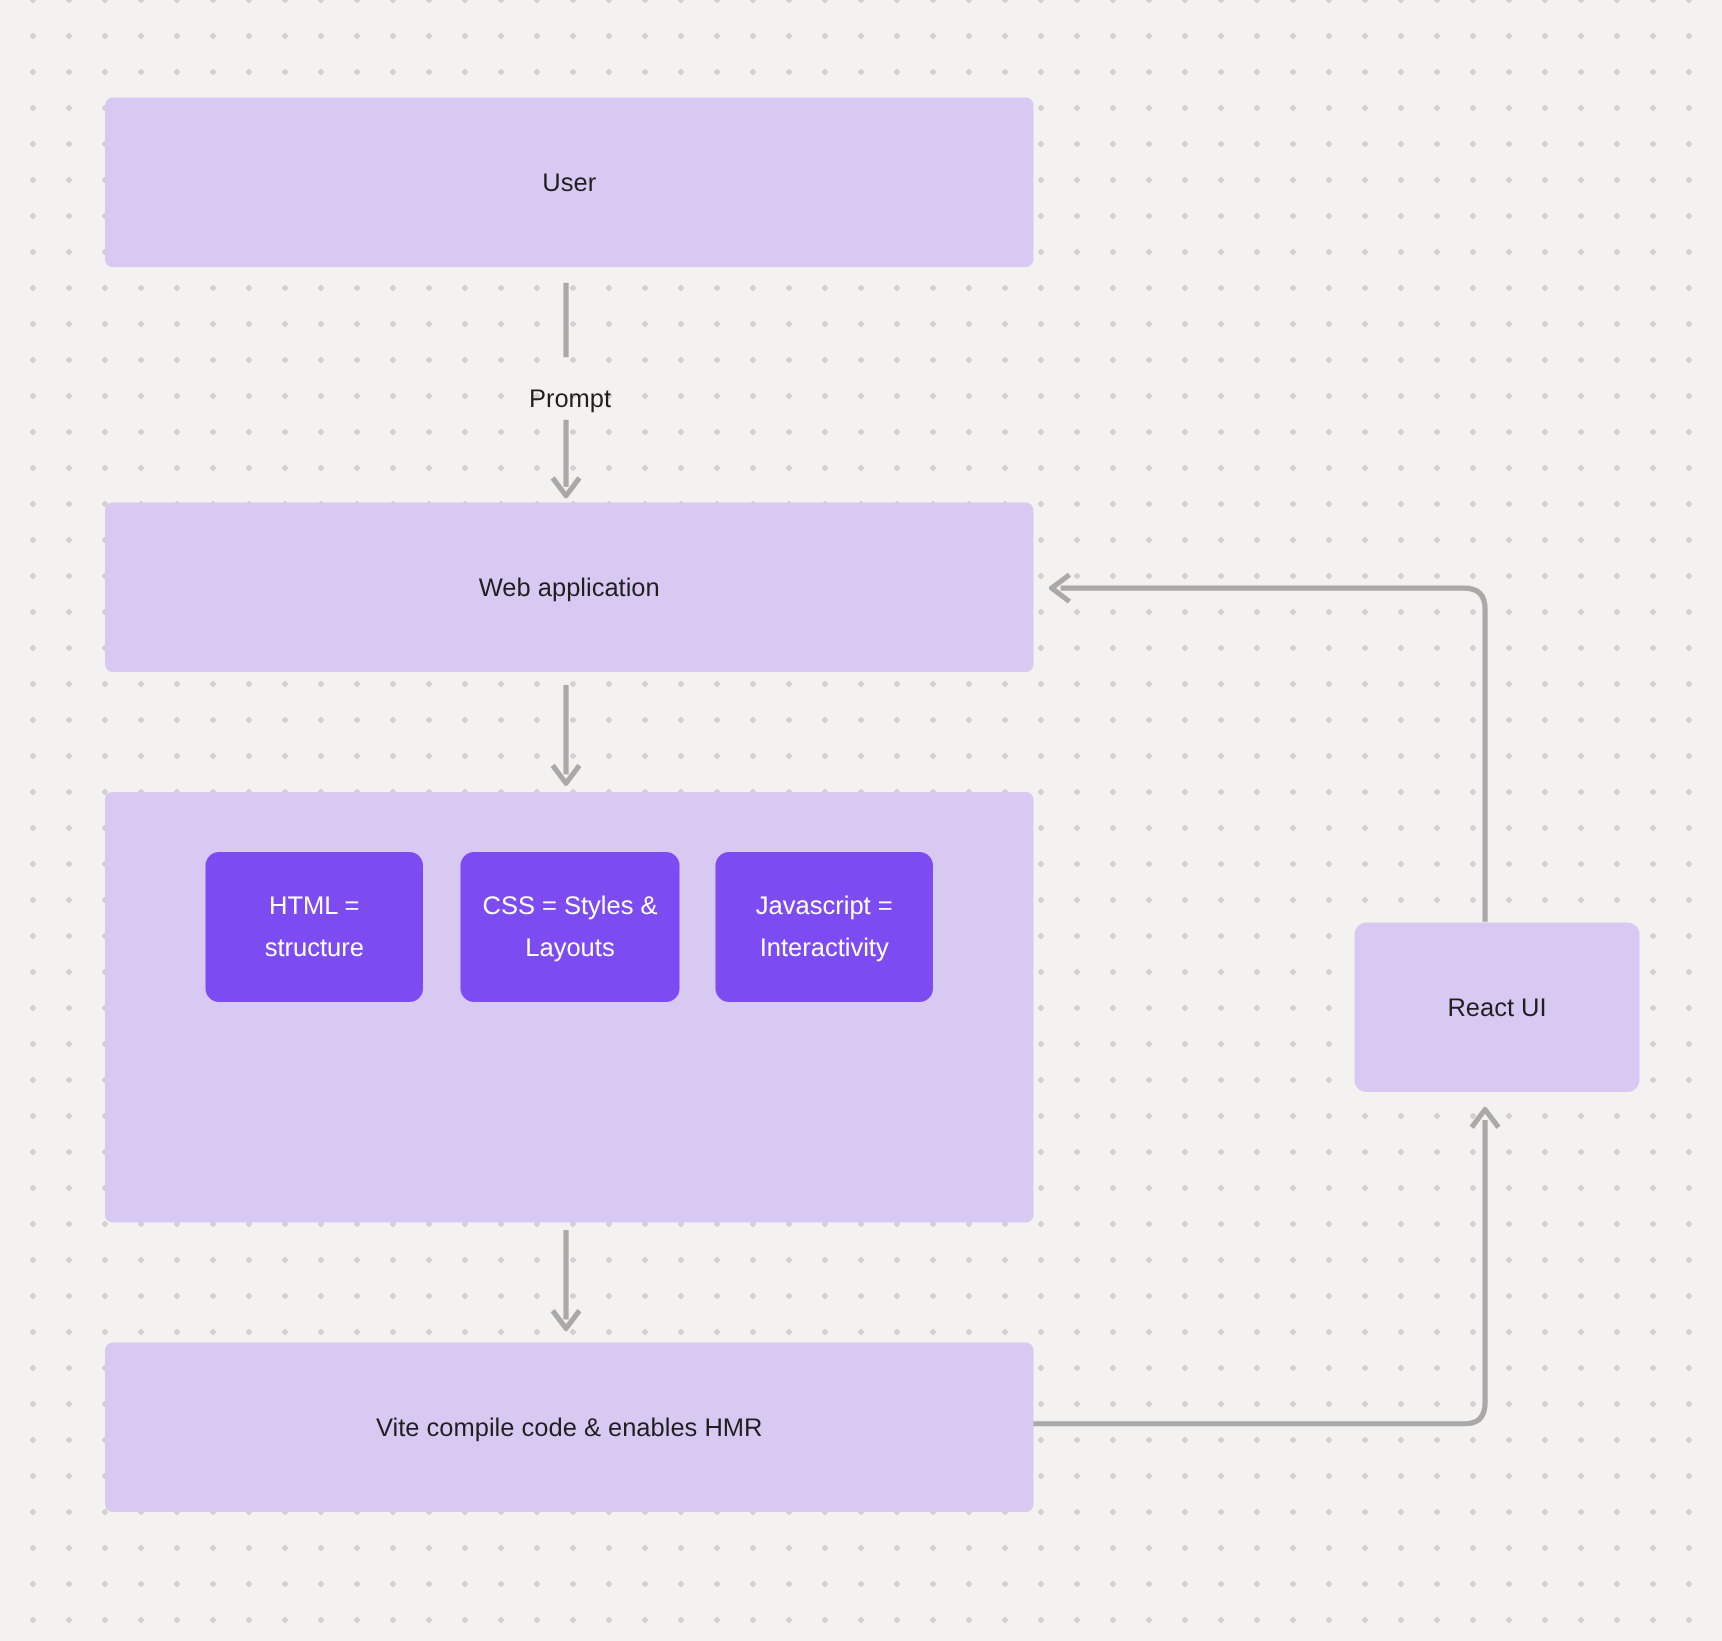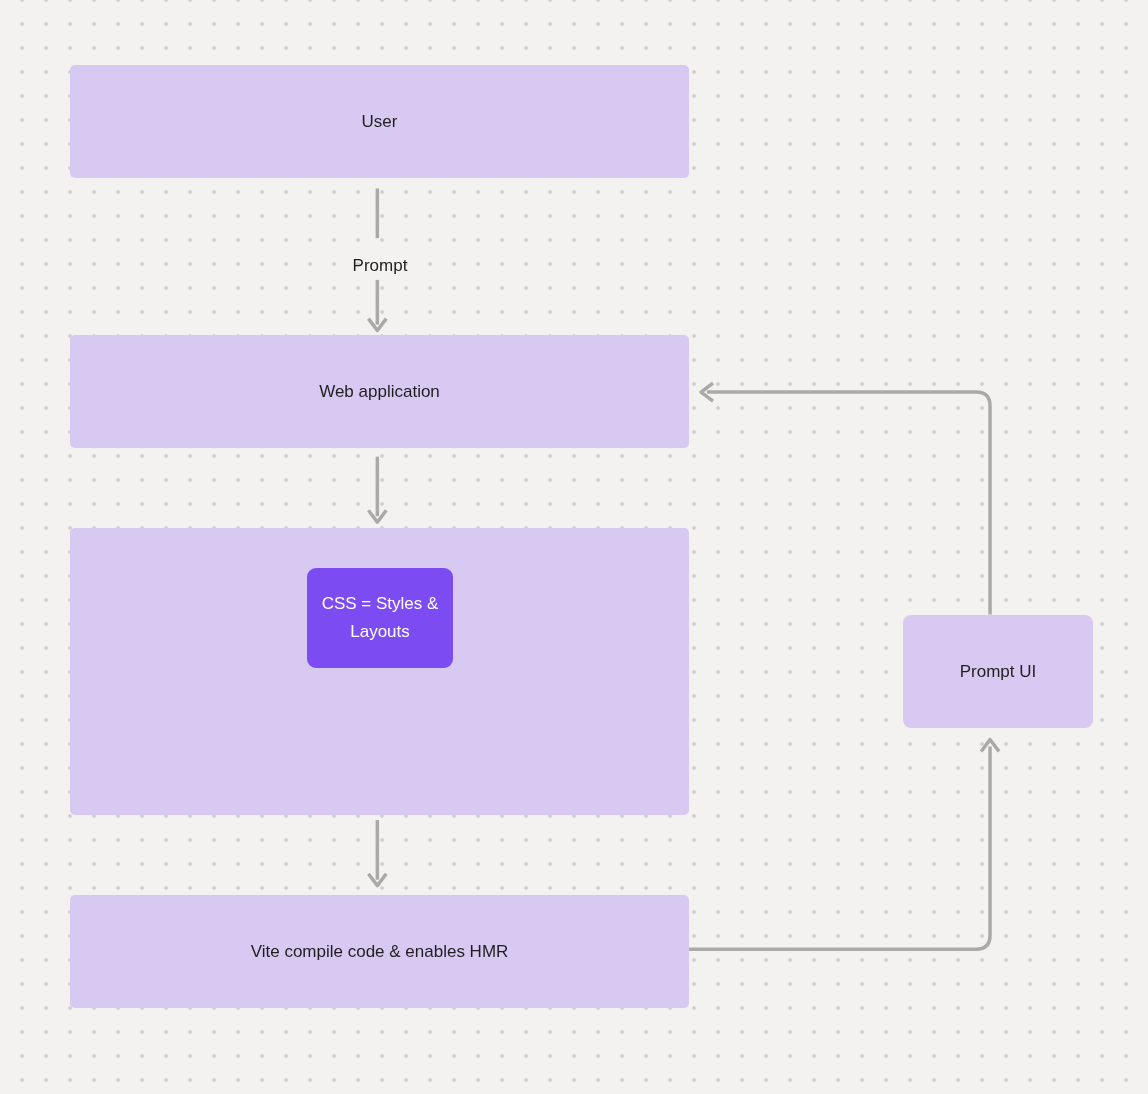--- a/index.html
+++ b/index.html
@@ -109,29 +109,35 @@
   </div>
 
   <div class="edge-label">Prompt</div>
 
   <div class="node node-light" style="left:70px; top:335px; width:619px; height:113px;">
     <span>Web application</span>
   </div>
 
   <div class="group-box" style="left:70px; top:528px; width:619px; height:287px;">
 
+    <div class="chip" style="left:67px; top:40px; width:145px; height:100px;">
+      <span>HTML = structure</span>
+    </div>
 
     <div class="chip" style="left:237px; top:40px; width:146px; height:100px;">
       <span>CSS = Styles &amp; Layouts</span>
     </div>
 
+    <div class="chip" style="left:407px; top:40px; width:145px; height:100px;">
+      <span>Javascript = Interactivity</span>
+    </div>
 
   </div>
 
   <div class="node node-light" style="left:70px; top:895px; width:619px; height:113px;">
     <span>Vite compile code &amp; enables HMR</span>
   </div>
 
   <div class="node node-light" style="left:903px; top:615px; width:190px; height:113px; border-radius:8px;">
-    <span>Prompt UI</span>
+    <span>React UI</span>
   </div>
 
 </div>
 
 </body></html>

